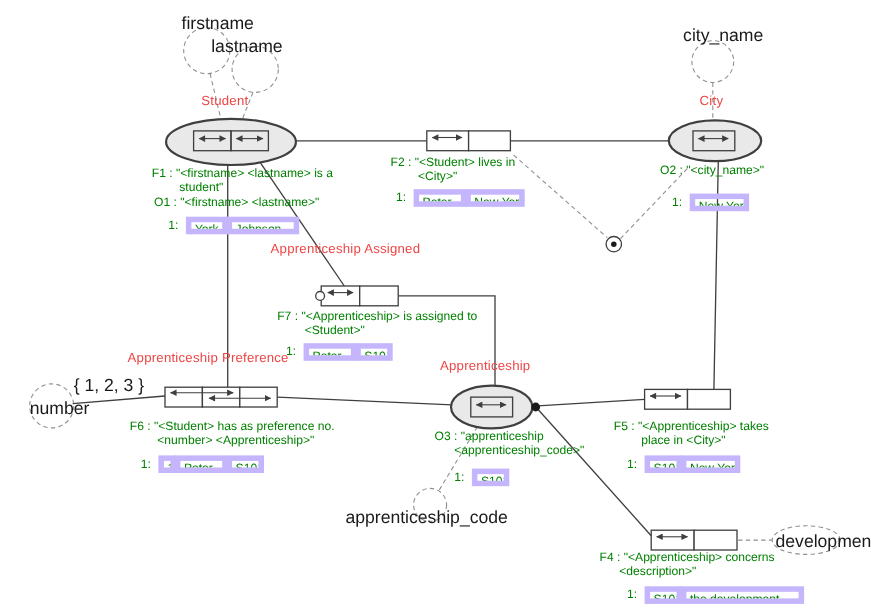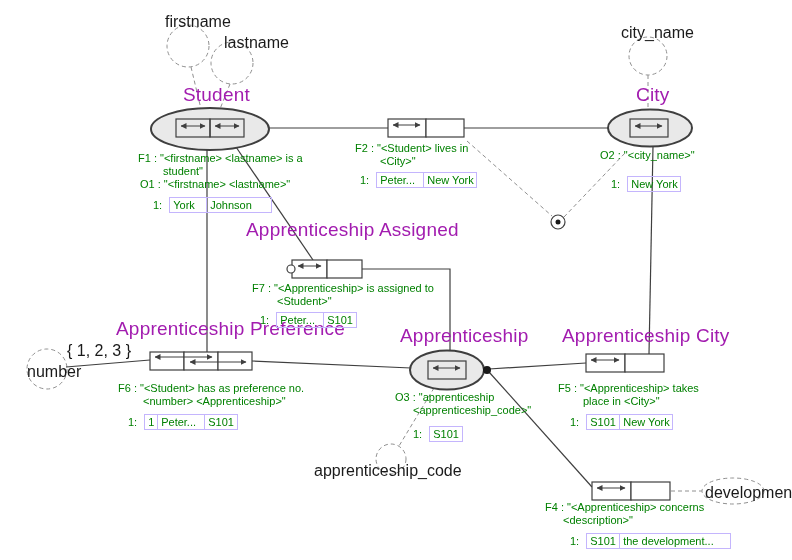--- a/index.html
+++ b/index.html
@@ -1,25 +1,25 @@
 <!DOCTYPE html>
 <html><head>
 <meta charset="utf-8">
 <style>
   html,body{margin:0;padding:0;background:#ffffff}
   .stage{position:relative;width:792px;height:560px;background:#ffffff;font-family:"Liberation Sans",sans-serif;overflow:hidden}
   svg.layer{position:absolute;left:0;top:0}
-  .node-label{position:absolute;color:#a21caf;font-size:19px;letter-spacing:.2px;white-space:nowrap}
+  .node-label{position:absolute;color:#ef4444;font-size:12px;letter-spacing:.2px;white-space:nowrap}
   .value-label{position:absolute;color:#1a1a1a;font-size:16px;white-space:nowrap}
   .reading{position:absolute;color:#008000;font-size:11px;line-height:13px;white-space:nowrap}
   .reading .l2{padding-left:25px}
   .reading .l2s{padding-left:18px}
   .example-row{position:absolute;display:flex;align-items:flex-start;color:#008000;font-size:11px;white-space:nowrap}
   .example-row .idx{margin-right:7px;line-height:16px}
-  .example-row .cell{box-sizing:border-box;border:1px solid #c4b5fd;height:16px;line-height:14px;padding:0 3px;overflow:hidden;background:transparent}
+  .example-row .cell{box-sizing:border-box;border:5px solid #c4b5fd;height:16px;line-height:14px;padding:0 3px;overflow:hidden;background:transparent}
   .example-row .cell + .cell{margin-left:-1px}
 </style>
 </head>
 <body>
 
 <div class="stage">
 
   <svg class="layer" width="792" height="560" viewBox="0 0 792 560">
     <defs>
       <marker id="ae" markerWidth="7" markerHeight="7" refX="5.5" refY="3" orient="auto">
@@ -91,24 +91,23 @@
     <circle cx="487" cy="370" r="4" fill="#1a1a1a"></circle>
     <circle cx="558" cy="222" r="7" fill="#ffffff" stroke="#3f3f3f" stroke-width="1.2"></circle>
     <circle cx="558" cy="222" r="2.5" fill="#1a1a1a"></circle>
   </svg>
 
   <div class="node-label" style="left:183px;top:84px">Student</div>
   <div class="node-label" style="left:636px;top:84px">City</div>
   <div class="node-label" style="left:246px;top:219px">Apprenticeship Assigned</div>
   <div class="node-label" style="left:116px;top:318px">Apprenticeship Preference</div>
   <div class="node-label" style="left:400px;top:325px">Apprenticeship</div>
-  <div class="node-label" style="left:562px;top:325px">Apprenticeship City</div>
 
   <div class="value-label" style="left:165px;top:13px">firstname</div>
-  <div class="value-label" style="left:224px;top:34px">lastname</div>
+  <div class="value-label" style="left:192px;top:34px">lastname</div>
   <div class="value-label" style="left:621px;top:24px">city_name</div>
   <div class="value-label" style="left:27px;top:363px">number</div>
   <div class="value-label" style="left:67px;top:342px">{ 1, 2, 3 }</div>
   <div class="value-label" style="left:314px;top:462px">apprenticeship_code</div>
   <div class="value-label" style="left:705px;top:484px">development</div>
 
   <div class="reading" style="left:138px;top:152px">
     <div>F1 : "&lt;firstname&gt; &lt;lastname&gt; is a</div>
     <div class="l2">student"</div>
   </div>

